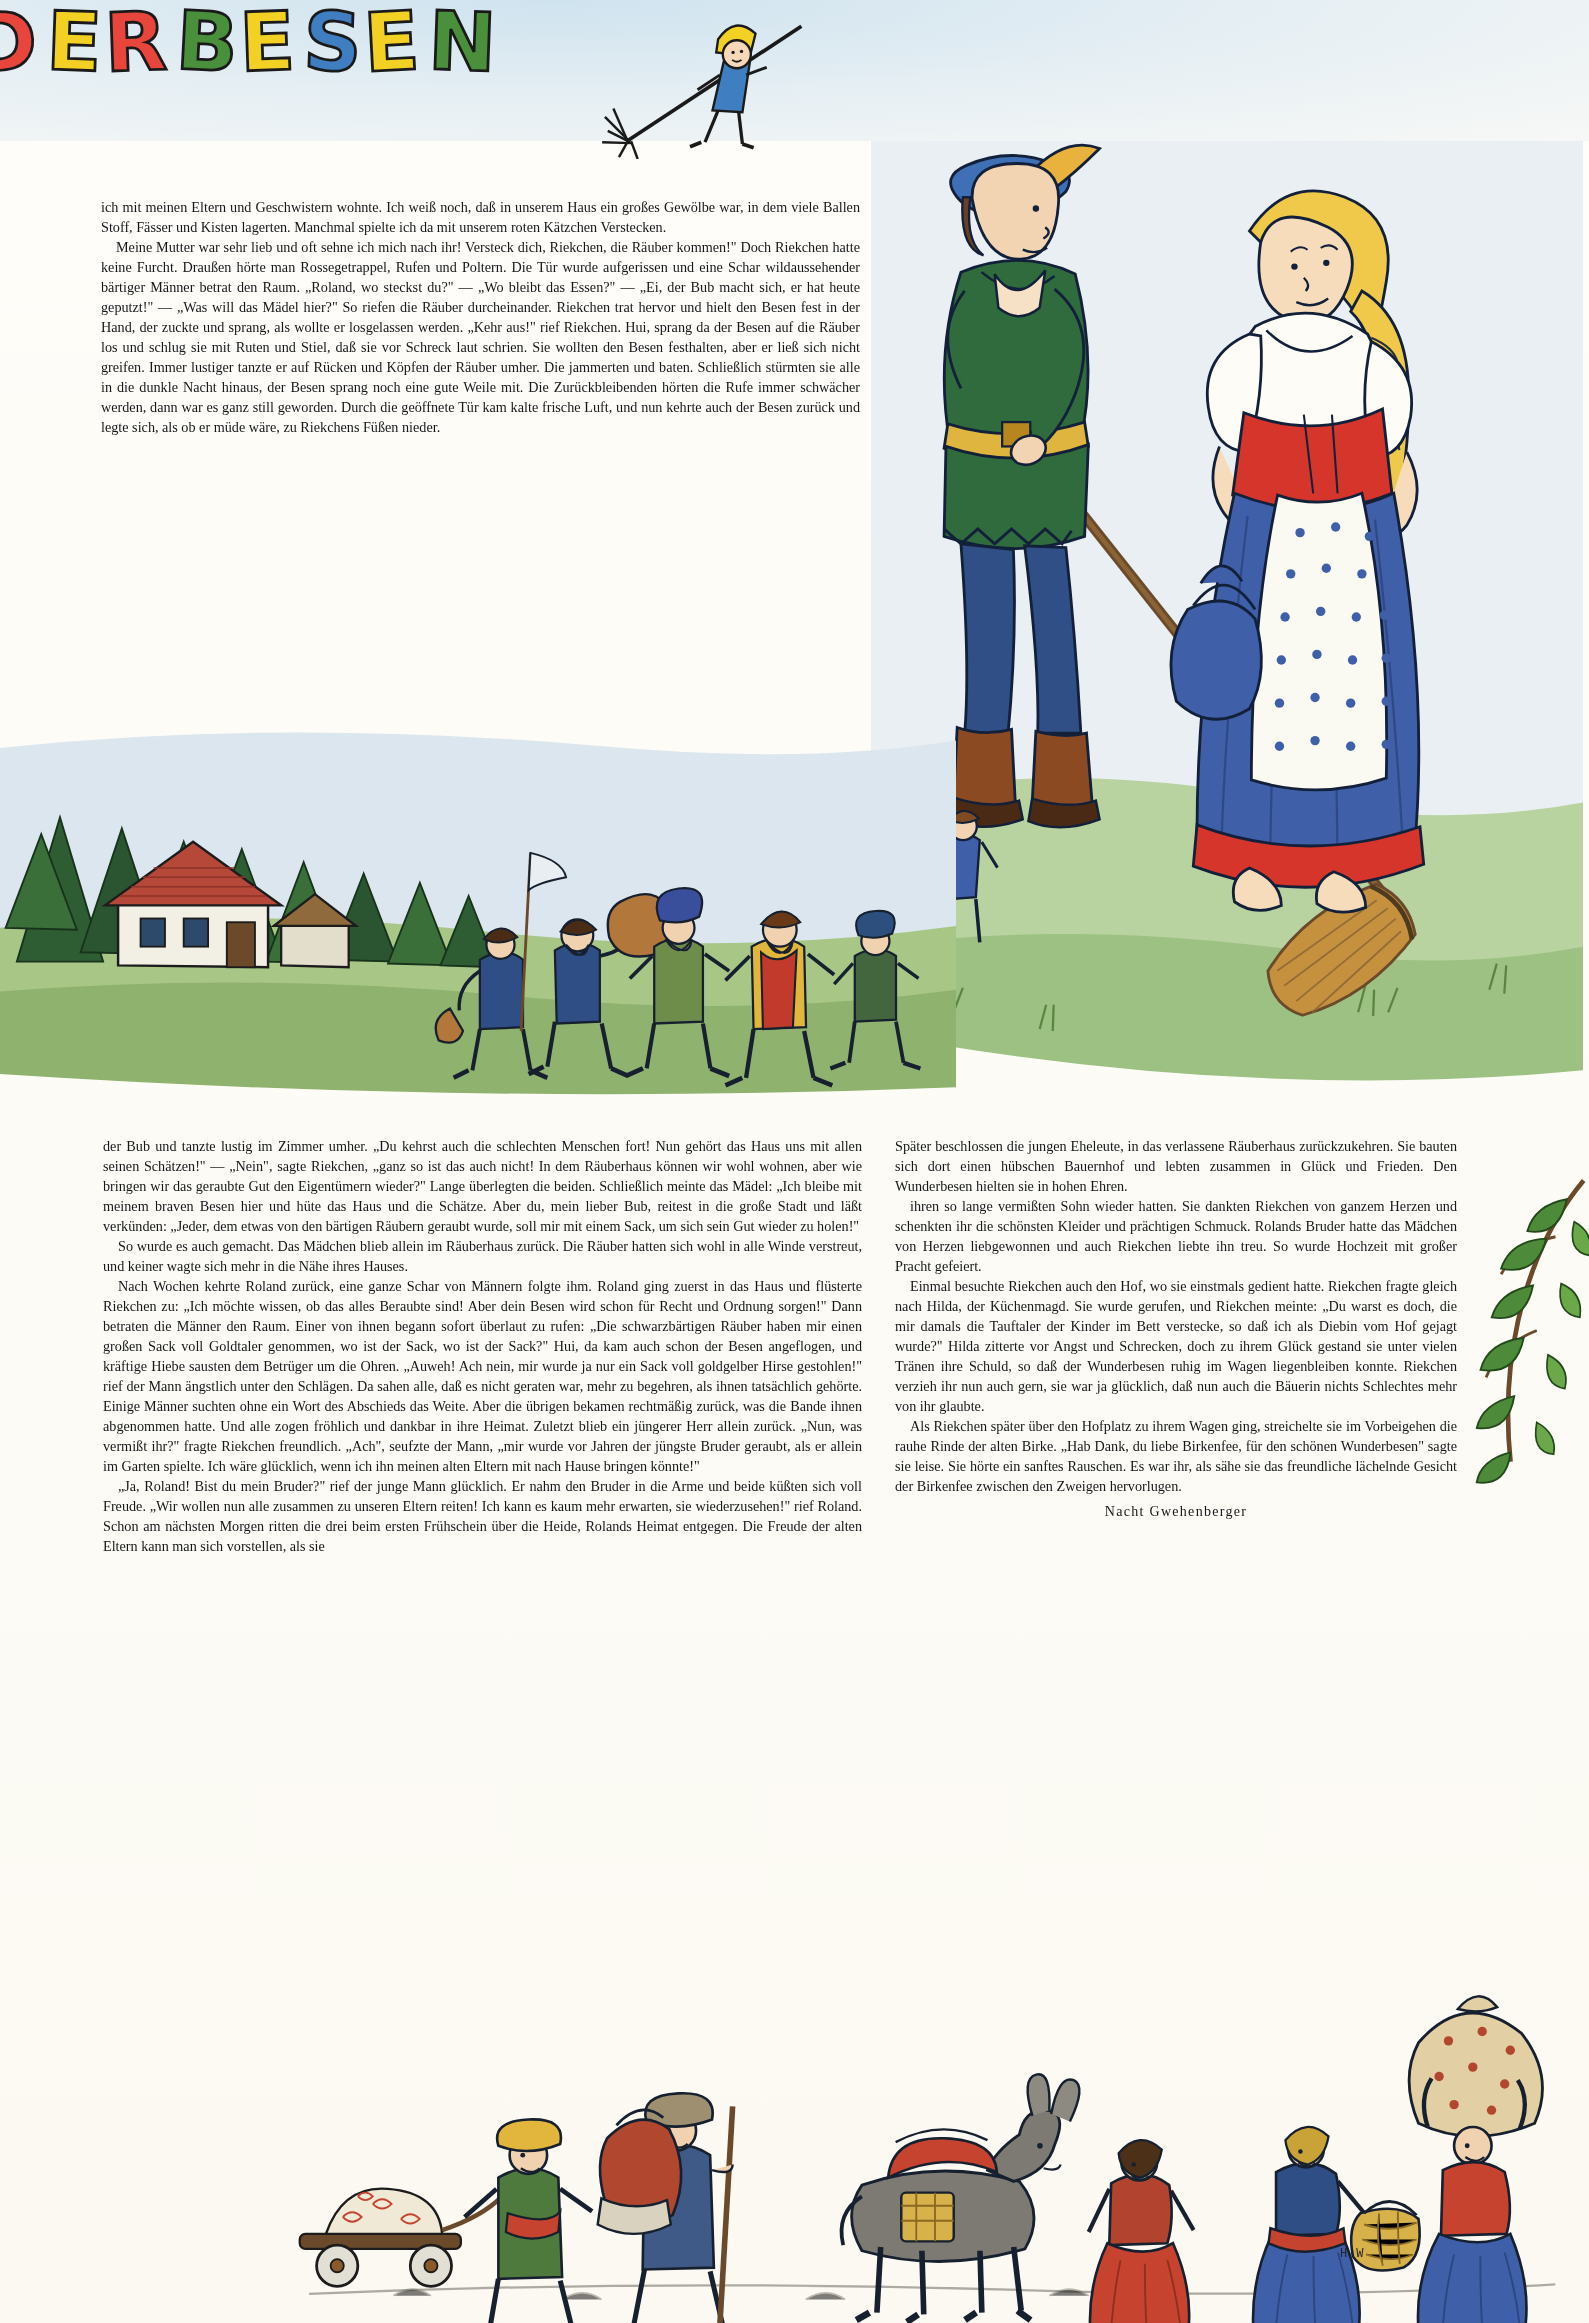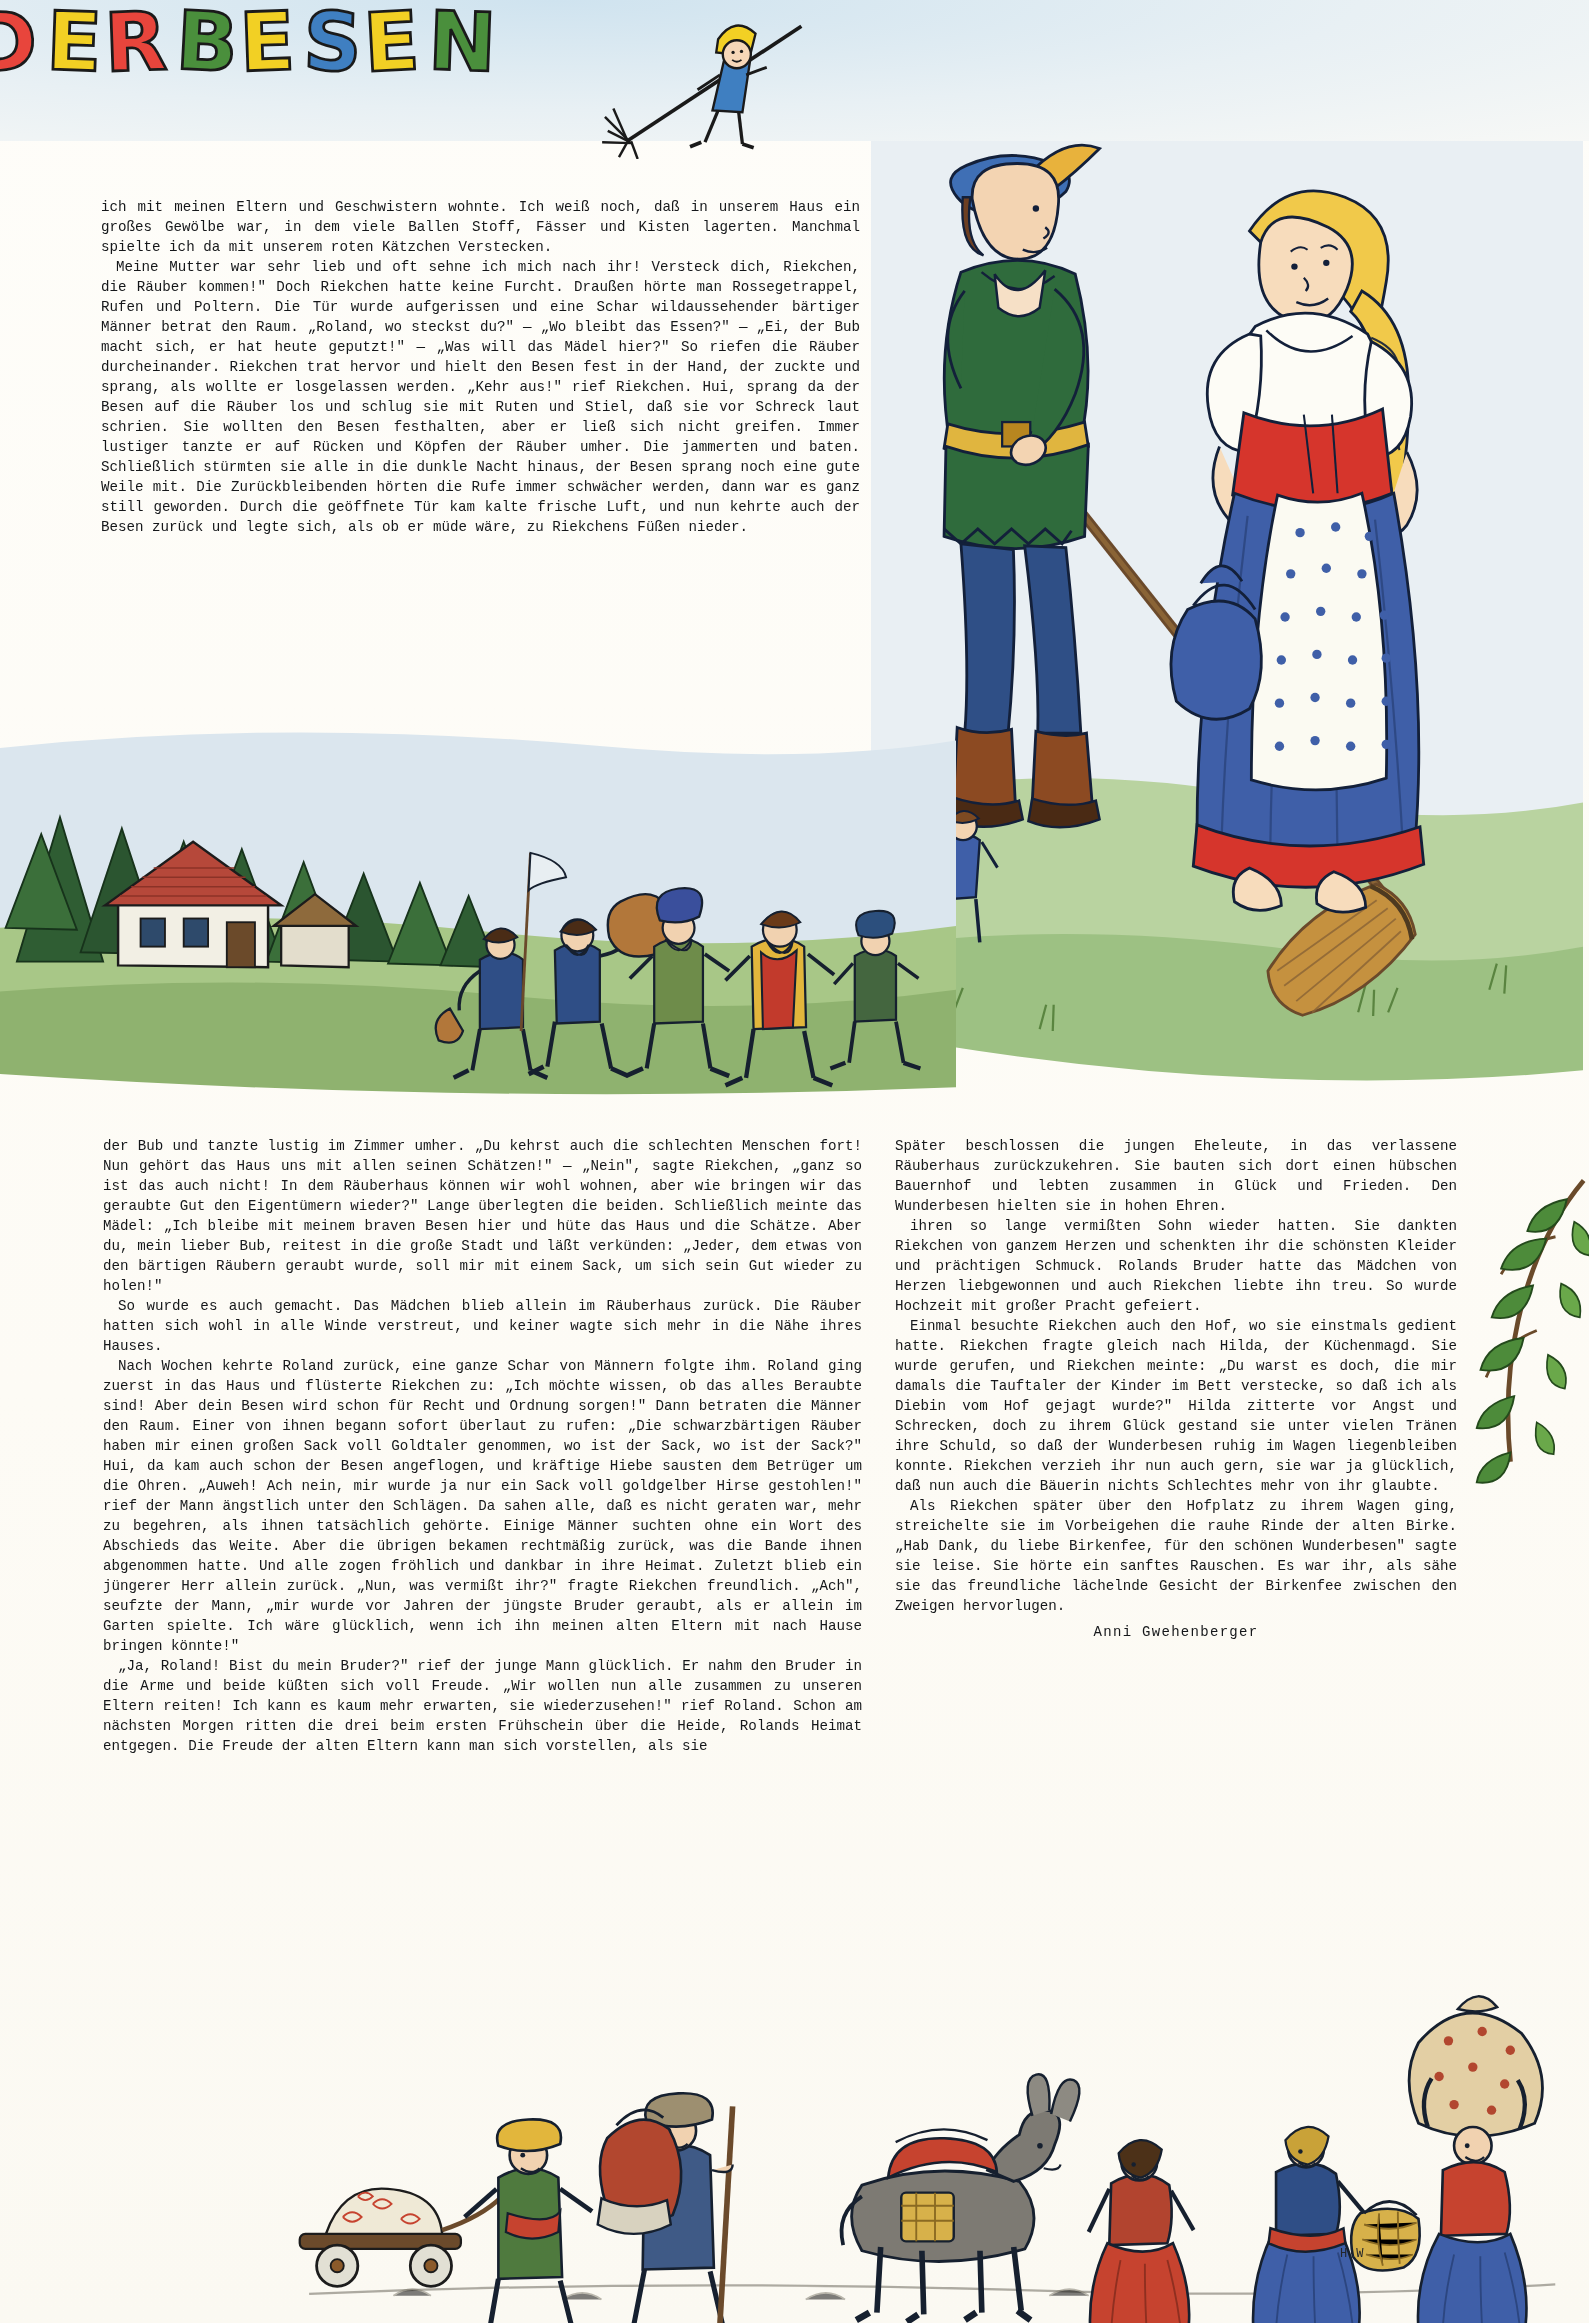--- a/index.html
+++ b/index.html
@@ -74,21 +74,21 @@
     position: absolute;
     left: 600px;
     top: 0px;
     width: 225px;
     height: 159px;
   }
 
   
   .col {
     position: absolute;
-    font-family: Liberation Mono, monospace;
+    font-family: Liberation Serif, serif;
     font-size: 14.2px;
     line-height: 20px;
     color: #15171a;
     text-align: justify;
     text-justify: inter-word;
     -webkit-hyphens: auto;
     hyphens: auto;
   }
   .col p { margin: 0; }
   .col p + p { text-indent: 15px; }
@@ -454,21 +454,21 @@
     <p>So wurde es auch gemacht. Das Mädchen blieb allein im Räuberhaus zurück. Die Räuber hatten sich wohl in alle Winde verstreut, und keiner wagte sich mehr in die Nähe ihres Hauses.</p>
     <p>Nach Wochen kehrte Roland zurück, eine ganze Schar von Männern folgte ihm. Roland ging zuerst in das Haus und flüsterte Riekchen zu: „Ich möchte wissen, ob das alles Beraubte sind! Aber dein Besen wird schon für Recht und Ordnung sorgen!" Dann betraten die Männer den Raum. Einer von ihnen begann sofort überlaut zu rufen: „Die schwarzbärtigen Räuber haben mir einen großen Sack voll Goldtaler genommen, wo ist der Sack, wo ist der Sack?" Hui, da kam auch schon der Besen angeflogen, und kräftige Hiebe sausten dem Betrüger um die Ohren. „Auweh! Ach nein, mir wurde ja nur ein Sack voll goldgelber Hirse gestohlen!" rief der Mann ängstlich unter den Schlägen. Da sahen alle, daß es nicht geraten war, mehr zu begehren, als ihnen tatsächlich gehörte. Einige Männer suchten ohne ein Wort des Abschieds das Weite. Aber die übrigen bekamen rechtmäßig zurück, was die Bande ihnen abgenommen hatte. Und alle zogen fröhlich und dankbar in ihre Heimat. Zuletzt blieb ein jüngerer Herr allein zurück. „Nun, was vermißt ihr?" fragte Riekchen freundlich. „Ach", seufzte der Mann, „mir wurde vor Jahren der jüngste Bruder geraubt, als er allein im Garten spielte. Ich wäre glücklich, wenn ich ihn meinen alten Eltern mit nach Hause bringen könnte!"</p>
     <p>„Ja, Roland! Bist du mein Bruder?" rief der junge Mann glücklich. Er nahm den Bruder in die Arme und beide küßten sich voll Freude. „Wir wollen nun alle zusammen zu unseren Eltern reiten! Ich kann es kaum mehr erwarten, sie wiederzusehen!" rief Roland. Schon am nächsten Morgen ritten die drei beim ersten Frühschein über die Heide, Rolands Heimat entgegen. Die Freude der alten Eltern kann man sich vorstellen, als sie</p>
   </div>
 
   <div class="col" id="col-bottom-right">
     <p>Später beschlossen die jungen Eheleute, in das verlassene Räuberhaus zurückzukehren. Sie bauten sich dort einen hübschen Bauernhof und lebten zusammen in Glück und Frieden. Den Wunderbesen hielten sie in hohen Ehren.</p>
     <p>ihren so lange vermißten Sohn wieder hatten. Sie dankten Riekchen von ganzem Herzen und schenkten ihr die schönsten Kleider und prächtigen Schmuck. Rolands Bruder hatte das Mädchen von Herzen liebgewonnen und auch Riekchen liebte ihn treu. So wurde Hochzeit mit großer Pracht gefeiert.</p>
     <p>Einmal besuchte Riekchen auch den Hof, wo sie einstmals gedient hatte. Riekchen fragte gleich nach Hilda, der Küchenmagd. Sie wurde gerufen, und Riekchen meinte: „Du warst es doch, die mir damals die Tauftaler der Kinder im Bett verstecke, so daß ich als Diebin vom Hof gejagt wurde?" Hilda zitterte vor Angst und Schrecken, doch zu ihrem Glück gestand sie unter vielen Tränen ihre Schuld, so daß der Wunderbesen ruhig im Wagen liegenbleiben konnte. Riekchen verzieh ihr nun auch gern, sie war ja glücklich, daß nun auch die Bäuerin nichts Schlechtes mehr von ihr glaubte.</p>
     <p>Als Riekchen später über den Hofplatz zu ihrem Wagen ging, streichelte sie im Vorbeigehen die rauhe Rinde der alten Birke. „Hab Dank, du liebe Birkenfee, für den schönen Wunderbesen" sagte sie leise. Sie hörte ein sanftes Rauschen. Es war ihr, als sähe sie das freundliche lächelnde Gesicht der Birkenfee zwischen den Zweigen hervorlugen.</p>
-    <div class="signature">Anni Gwehenberger</div>
+    <div class="signature">Nacht Gwehenberger</div>
   </div>
 
   <div class="illo-branch">
     <svg viewBox="0 0 160 420" width="150" height="394">
       <path d="M150 10 q-50 60 -70 150 q-16 72 -8 150" fill="none" stroke="#6a4a2a" stroke-width="5"></path>
       <path d="M120 70 q-40 8 -58 40" fill="none" stroke="#6a4a2a" stroke-width="3"></path>
       <path d="M100 170 q-40 16 -54 50" fill="none" stroke="#6a4a2a" stroke-width="3"></path>
       <g fill="#4d8b3a" stroke="#244a1c" stroke-width="2">
         <path d="M132 30 q-34 6 -42 34 q34 6 42 -34 Z"></path>
         <path d="M110 72 q-38 2 -48 32 q38 8 48 -32 Z"></path>

